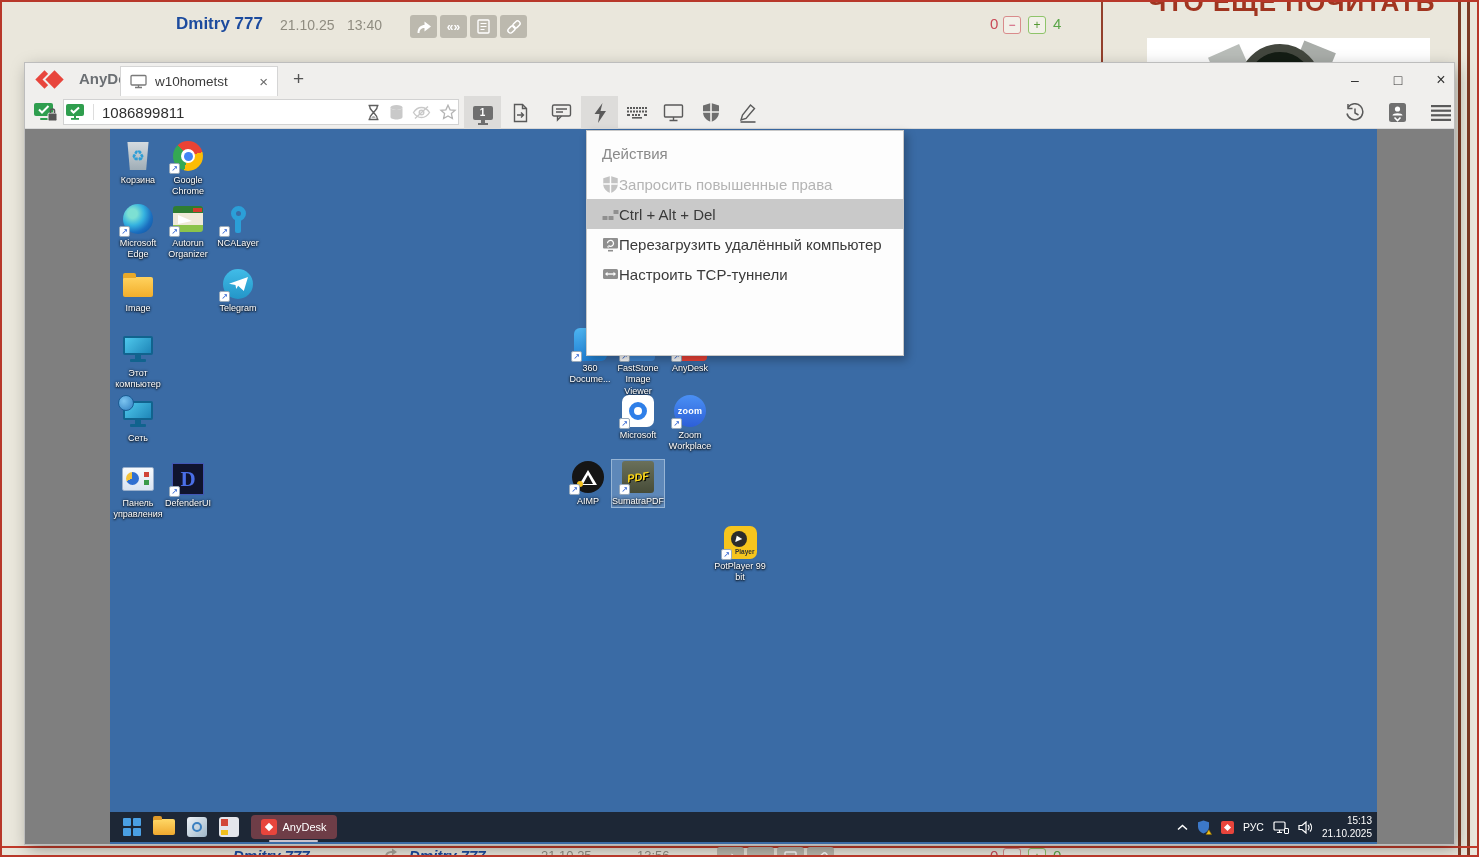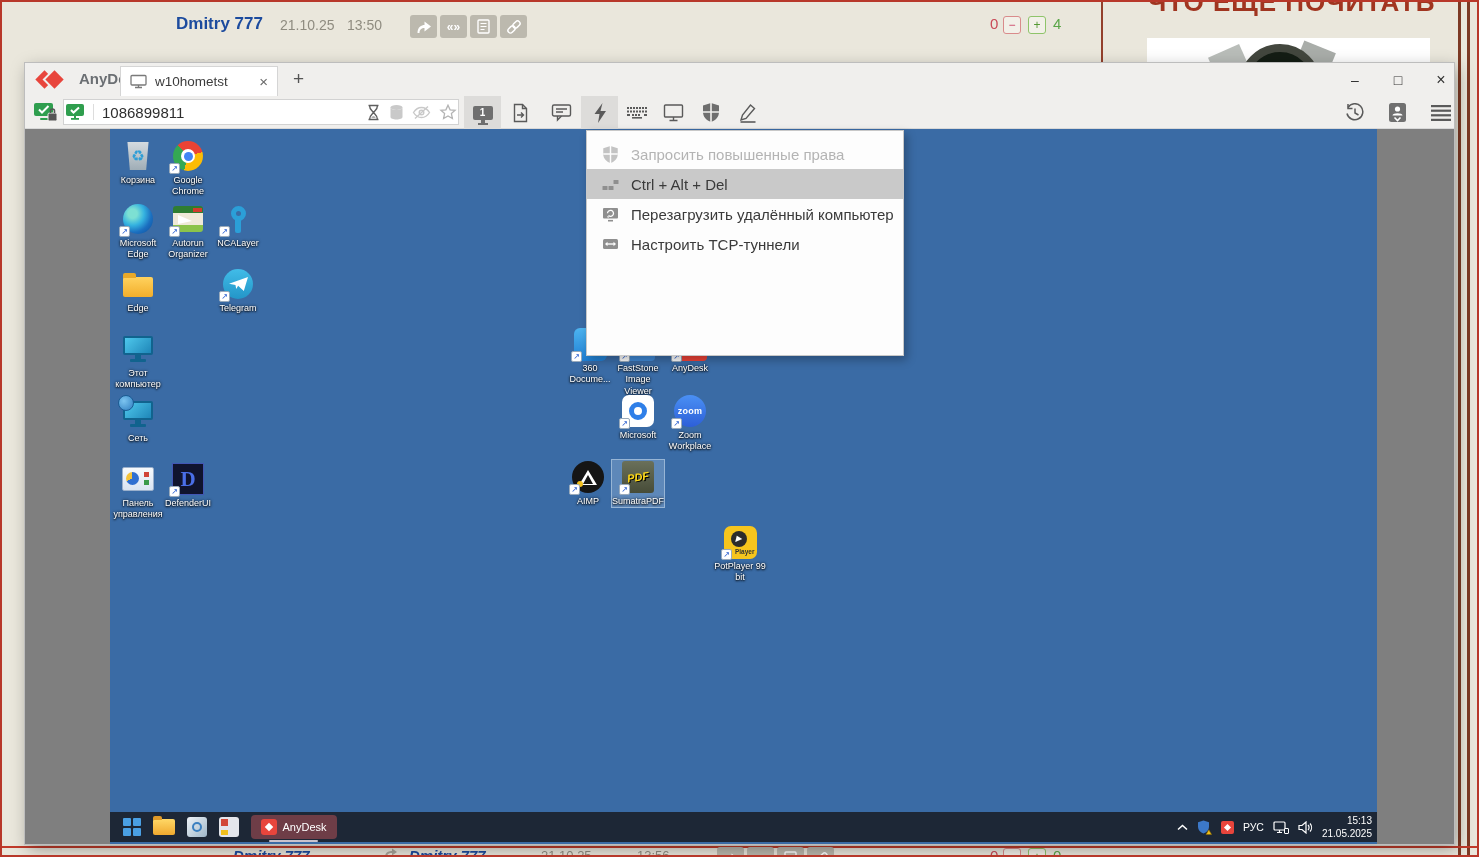--- a/index.html
+++ b/index.html
@@ -118,21 +118,21 @@
   .g-aimp b{position:absolute;left:5px;bottom:6px;width:6px;height:6px;border-radius:50%;background:#f2c01e}
   .g-sum{width:32px;height:32px;border-radius:3px;background:linear-gradient(#6a705a,#474c38);display:flex;align-items:center;justify-content:center}
   .g-sum span{color:#ffd918;font-size:11px;font-weight:bold;font-style:italic;transform:rotate(-8deg);text-shadow:1px 1px 0 #000}
   .g-pot{width:33px;height:33px;border-radius:7px;background:#f6c51d;position:relative}
   .g-pot i{position:absolute;left:7px;top:5px;width:16px;height:16px;border-radius:50%;background:#2b2b2b;display:flex;align-items:center;justify-content:center;color:#fff;font-size:8px}
   .g-pot span{position:absolute;right:2px;bottom:4px;font-size:6.5px;color:#333;font-weight:bold}
 
   
   .menu{position:absolute;left:561px;top:67px;width:318px;height:226px;background:#fdfdfd;border:1px solid #c8c8c8;box-shadow:3px 4px 9px rgba(0,0,0,.28);z-index:50;box-sizing:border-box;padding-top:8px}
   .menu-header{height:30px;line-height:30px;padding-left:15px;color:#8a8a8a;font-size:15px}
-  .mi{height:30px;display:flex;align-items:center;padding-left:15px;gap:12px;font-size:15px;color:#3a3a3a}
+  .mi{height:30px;display:flex;align-items:center;padding-left:15px;gap:0;font-size:15px;color:#3a3a3a}
   .mi.hl{background:#c9c9c9}
   .mi.disabled{color:#b4b4b4}
   .mic{flex:0 0 17px}
 
   
   .tbar{position:absolute;left:0;right:0;bottom:2px;height:30px;background:#1d2736}
   .tbar-left{position:absolute;left:13px;top:0;bottom:0;display:flex;align-items:center;gap:12px}
   .tb-start{display:grid;grid-template-columns:8px 8px;grid-gap:1.5px}
   .tb-start i{width:8px;height:8px;background:#4aa0e4;border-radius:1px}
   .tb-folder{width:22px;height:16px;background:linear-gradient(#ffd867,#f0a92f);border-radius:2px;position:relative}
@@ -153,21 +153,21 @@
   .tray-red i{width:5px;height:5px;background:#fff;transform:rotate(45deg)}
   .clock{text-align:right;font-size:10px;line-height:1.3}
 </style>
 </head>
 <body>
 
 <div class="stage">
 
   <span class="f-author">Dmitry 777</span>
   <span class="f-meta f-date">21.10.25</span>
-  <span class="f-meta f-time">13:50</span>
+  <span class="f-meta f-time">13:40</span>
   <div class="ibtn ib1">
       <svg width="16" height="14" viewBox="0 0 16 14">
         <path d="M1.5 13 C1.5 7 5.5 5 8.5 5 V1.5 L15 6.5 8.5 11.5 V8 C5.5 8 3.5 9.5 3.5 13 Z" fill="#fff"></path>
       </svg>
     </div>
   <div class="ibtn ib2">
       <span>«»</span>
     </div>
   <div class="ibtn ib3">
       <svg width="13" height="15" viewBox="0 0 13 15">
@@ -451,21 +451,21 @@
                 <b></b>
               </div>
               <span class="sc">↗</span>
             </div>
           <div class="dlabel">NCALayer</div>
         </div>
         <div class="dicon" style="left:2px;top:138px">
           <div class="dg">
               <div class="g-folder"></div>
             </div>
-          <div class="dlabel">Edge</div>
+          <div class="dlabel">Image</div>
         </div>
         <div class="dicon" style="left:102px;top:138px">
           <div class="dg">
               <div class="g-tg">
                 <i></i>
               </div>
               <span class="sc">↗</span>
             </div>
           <div class="dlabel">Telegram</div>
         </div>
@@ -619,28 +619,29 @@
                   <path d="M6.5 9 v2 M4 11.5 h5"></path>
                 </g>
                 <rect x="11.5" y="7.5" width="4" height="5" rx="0.5" fill="#1d2736" stroke="#fff"></rect>
               </svg>
             <svg width="15" height="13" viewBox="0 0 15 13">
                 <path d="M1 4.5 h3 L8 1 v11 L4 8.5 H1 Z" fill="none" stroke="#fff" stroke-width="1.2"></path>
                 <path d="M10 4 a3.5 3.5 0 0 1 0 5 M12 2.5 a6 6 0 0 1 0 8" stroke="#fff" stroke-width="1.2" fill="none"></path>
               </svg>
             <div class="clock">
               <div>15:13</div>
-              <div>21.05.2025</div>
+              <div>21.10.2025</div>
             </div>
           </div>
         </div>
       </div>
     </div>
 
     <div class="menu">
+      <div class="menu-header">Действия</div>
       <div class="mi disabled">
         <svg class="mic" width="17" height="19" viewBox="0 0 18 21">
             <path d="M9 1 L17 3.5 V10 c0 5 -3.5 8.5 -8 10 C4.5 18.5 1 15 1 10 V3.5 Z" fill="#c3c3c3"></path>
             <path d="M9 1 V20 M1 10 H17" stroke="#fdfdfd" stroke-width="1.6"></path>
           </svg>
         <span>Запросить повышенные права</span>
       </div>
       <div class="mi hl">
         <svg class="mic" width="17" height="13" viewBox="0 0 17 13">
             <g fill="#8f8f8f">

